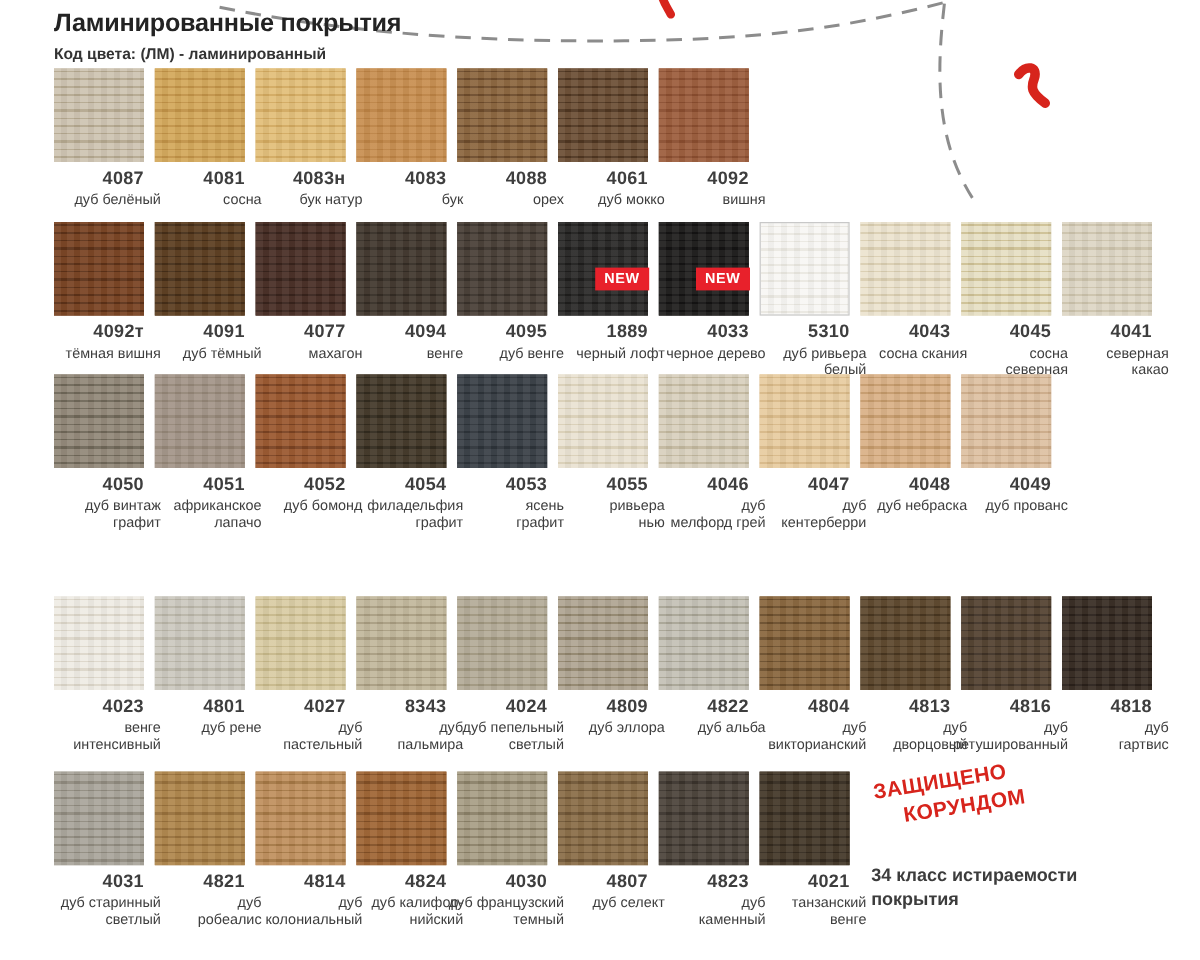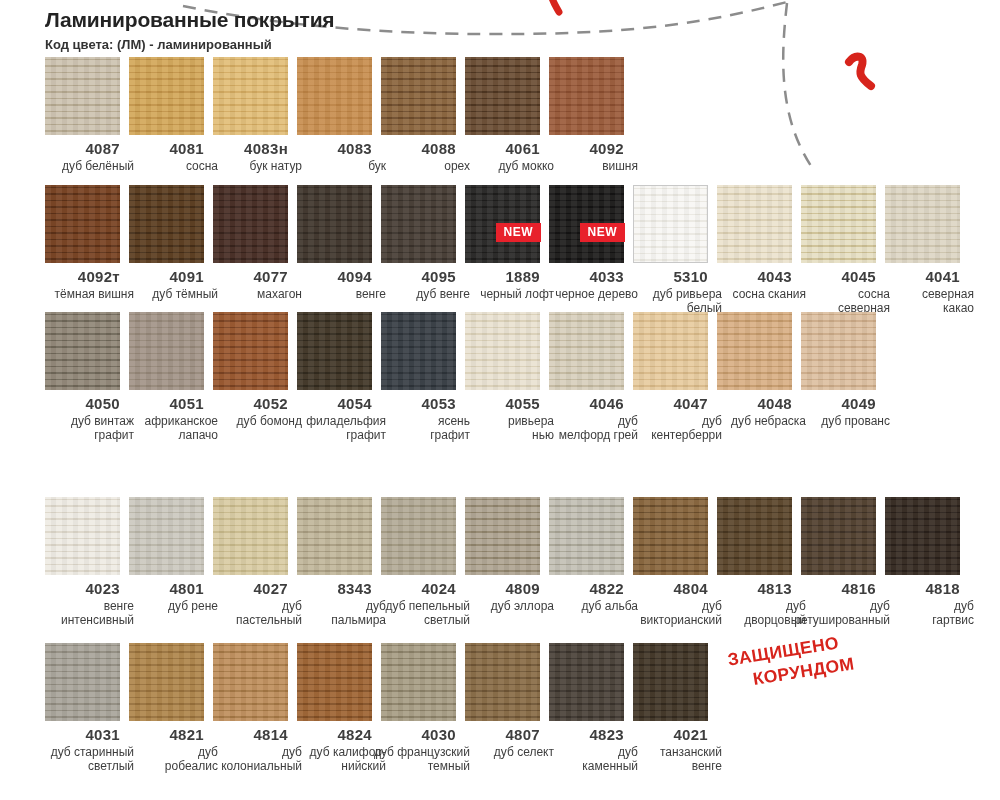--- a/index.html
+++ b/index.html
@@ -337,14 +337,15 @@
 венге</div>
         </div>
       </div>
     </div>
 
   <div class="stamp">
     <div>ЗАЩИЩЕНО</div>
     <div class="line2">КОРУНДОМ</div>
   </div>
 
+  <div class="abrasion">34 класс истираемости покрытия</div>
 
 </div>
 
 </body></html>

